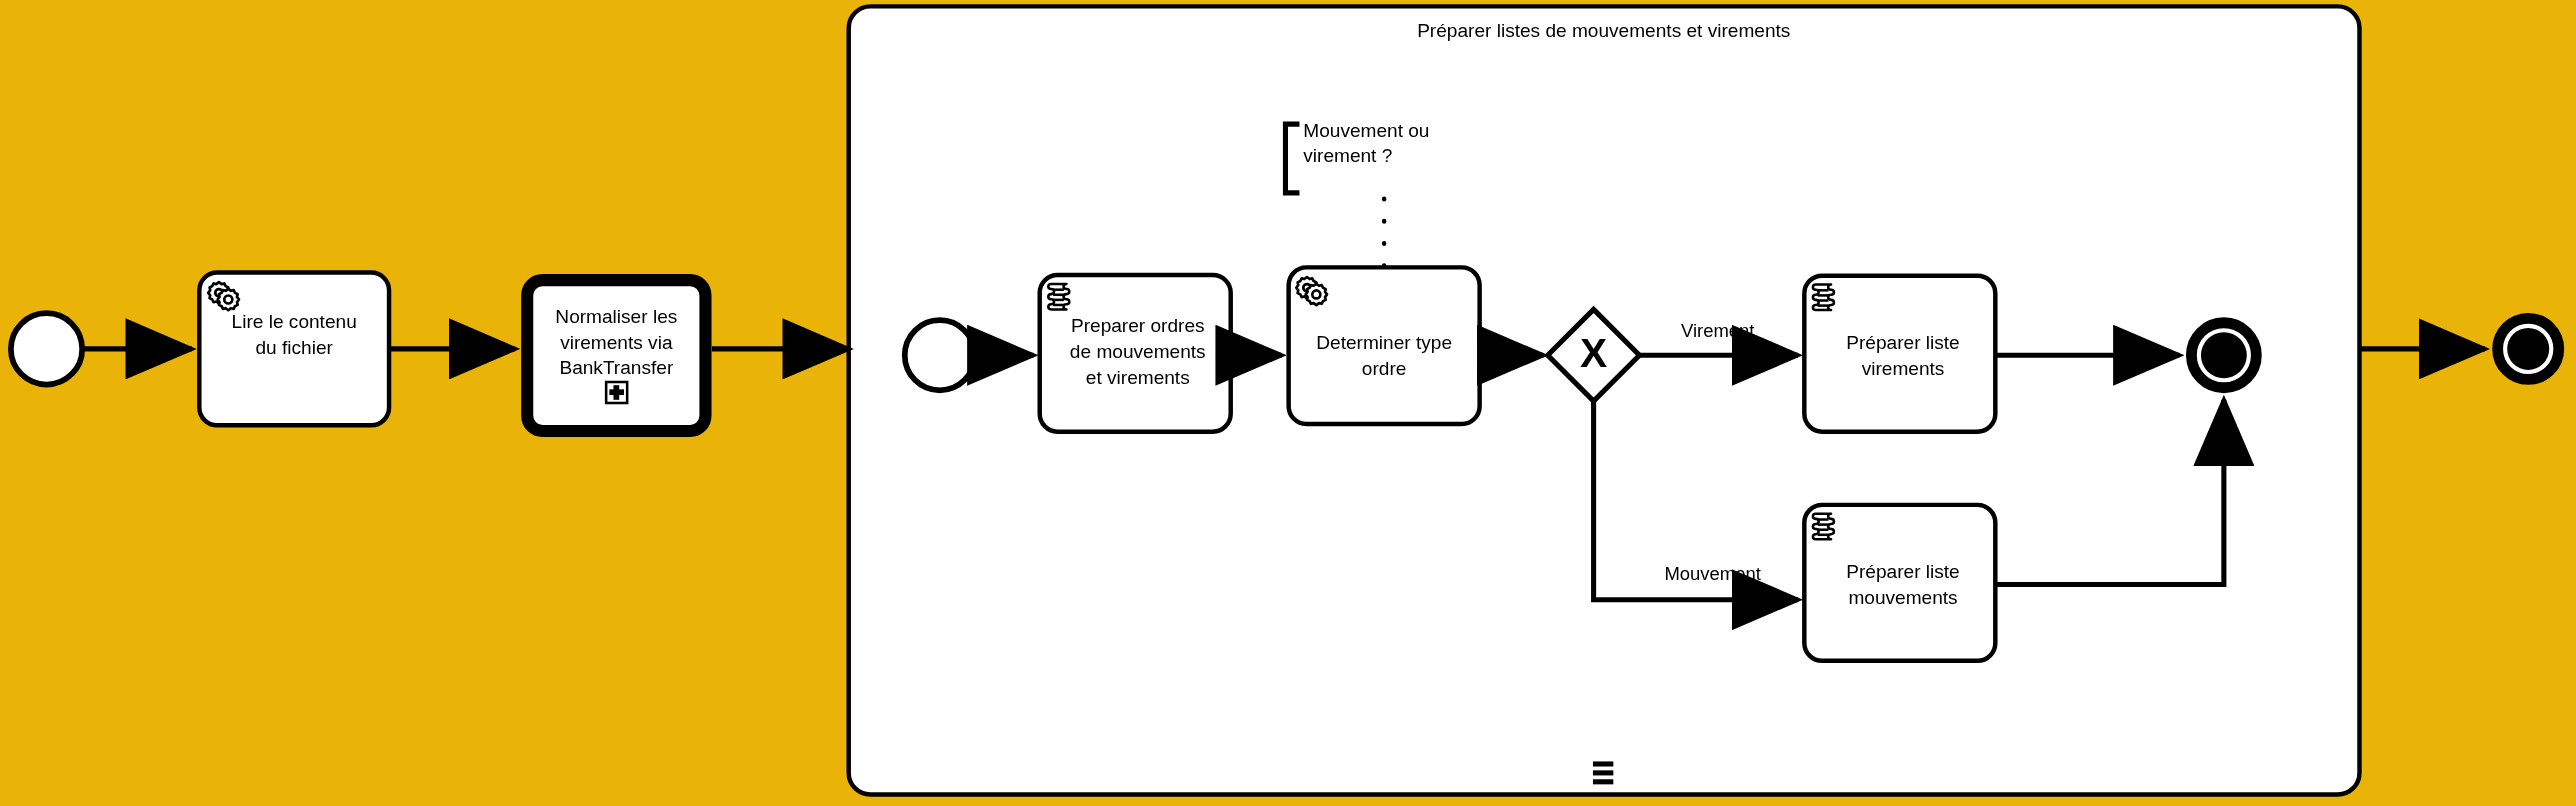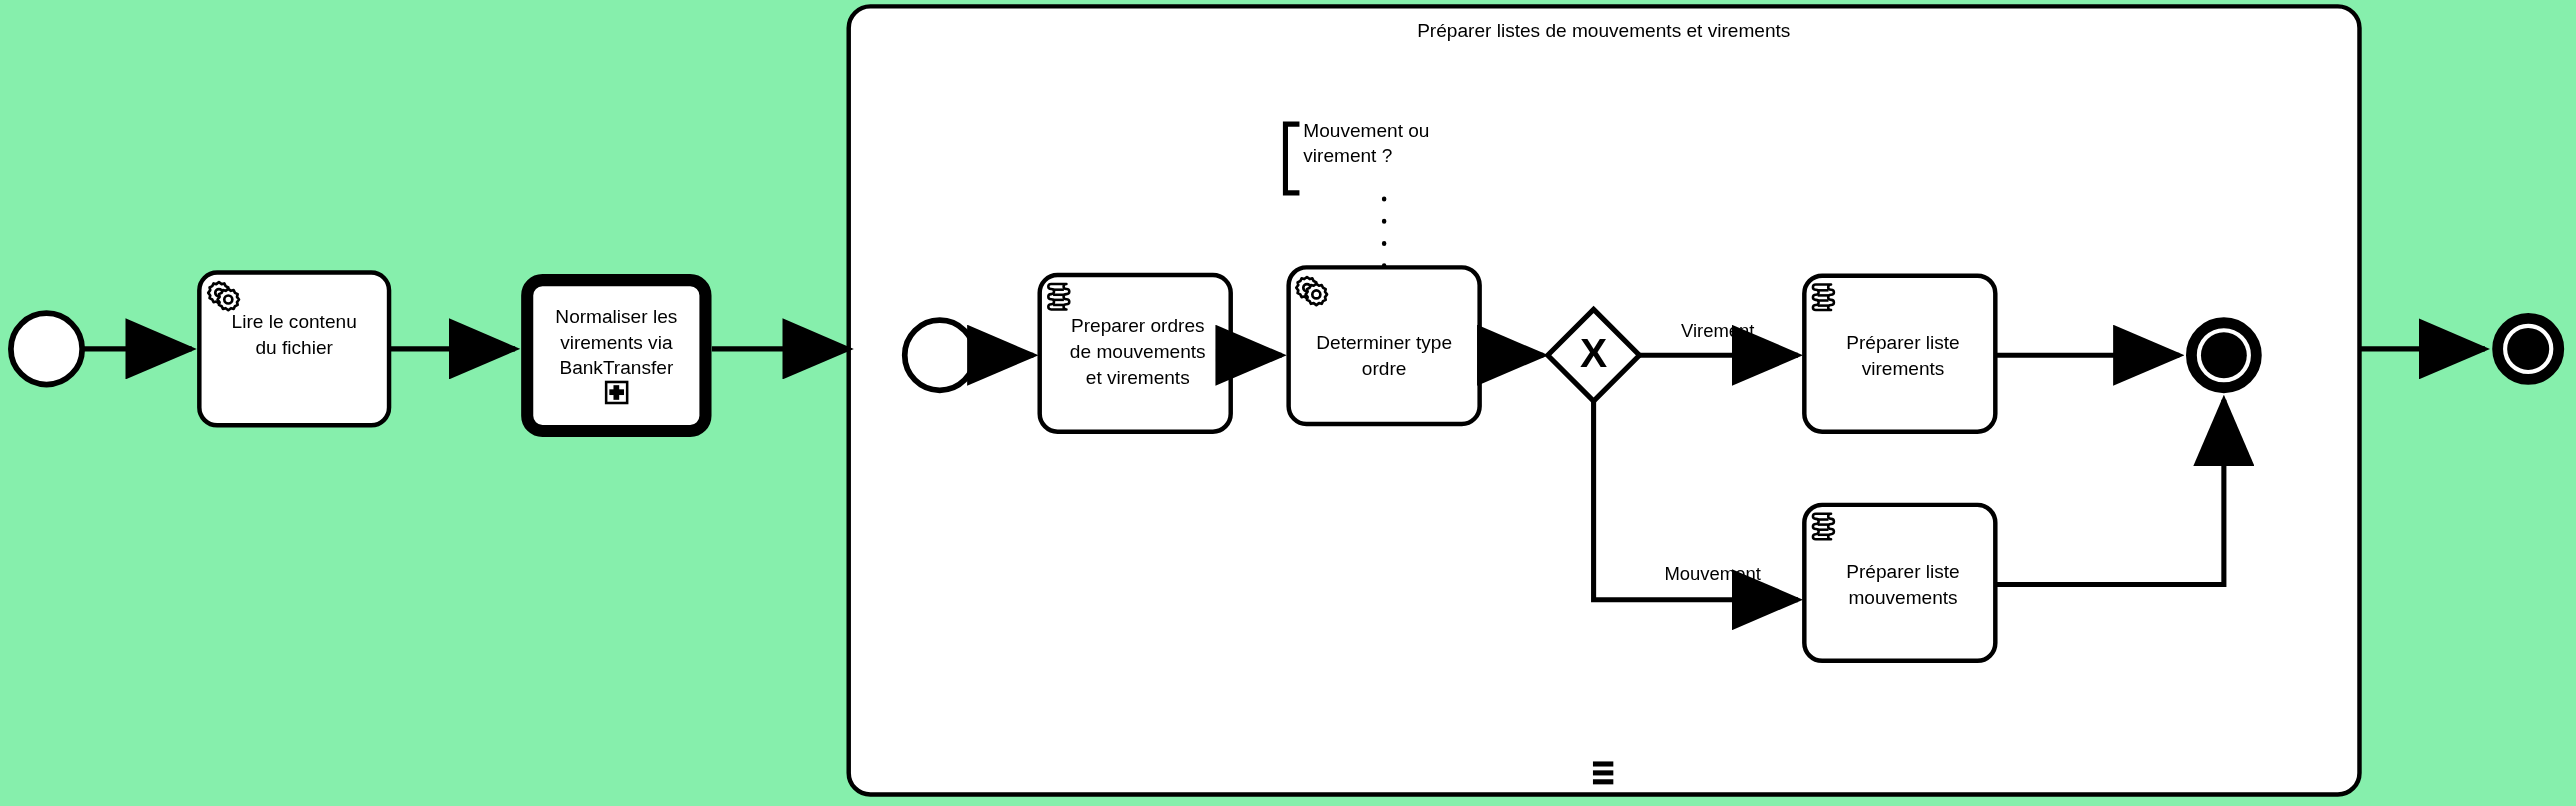--- a/index.html
+++ b/index.html
@@ -10,21 +10,21 @@
   body {
     width: 2576px;
     height: 806px;
     overflow: hidden;
     font-family: "Liberation Sans", sans-serif;
   }
   #diagram-root {
     position: relative;
     width: 2576px;
     height: 806px;
-    background: #86efac;
+    background: #eab308;
   }
   svg.bpmn-canvas {
     display: block;
     width: 2576px;
     height: 806px;
   }
   .task-rect {
     fill: #ffffff;
     stroke: #000000;
     stroke-width: 7;

